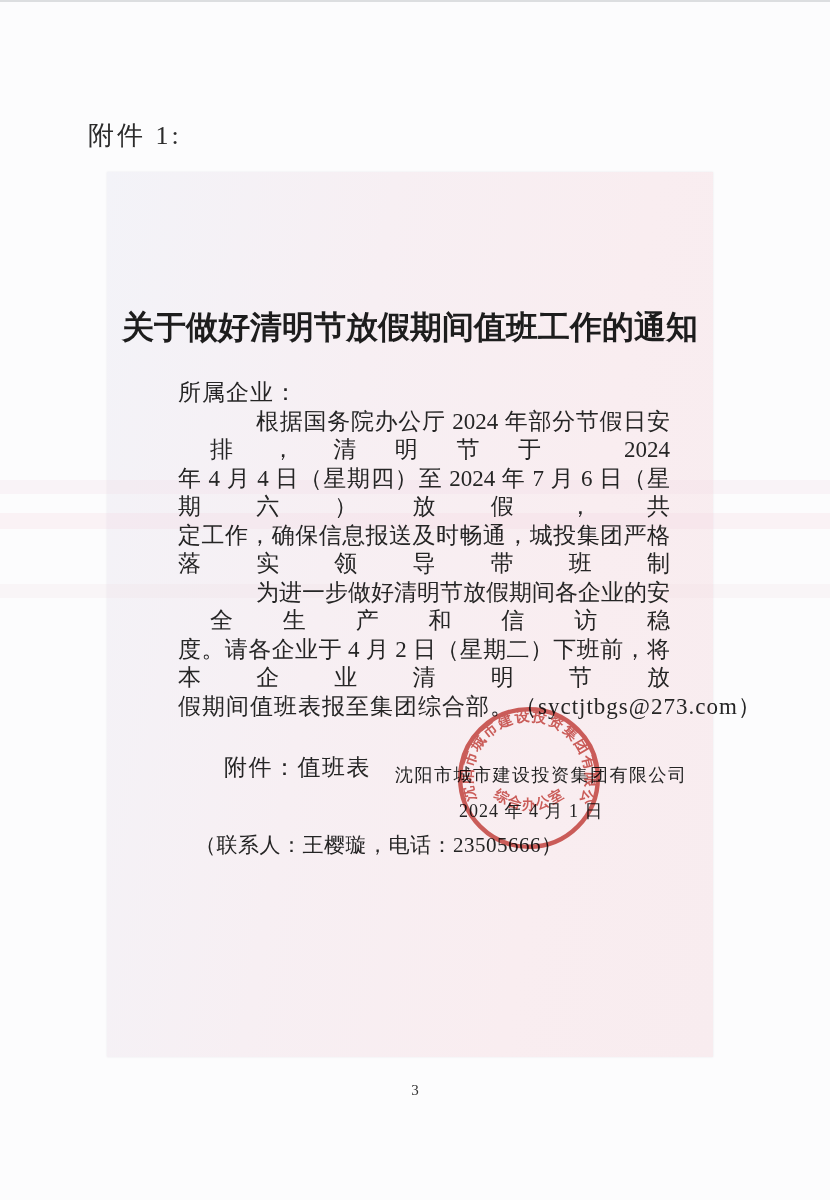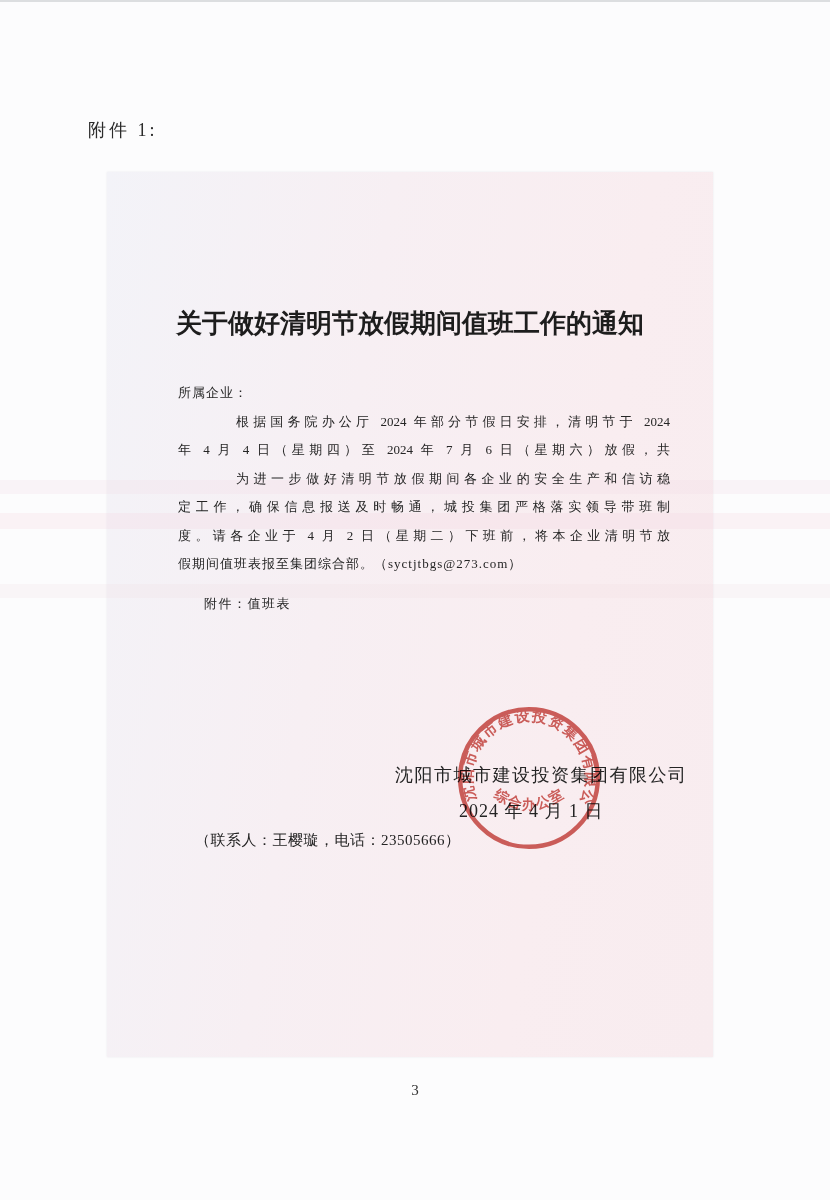--- a/index.html
+++ b/index.html
@@ -10,68 +10,68 @@
     color:#262626;
     position:relative;
     overflow:hidden;
   }
   .top-scan-edge{
     position:absolute;top:0;left:0;width:830px;height:2px;
     background:#dcdee0;
   }
   .attachment-label{
     position:absolute;left:88px;top:118px;
-    font-size:18px;letter-spacing:3px;color:#2b2b2b;
+    font-size:26px;letter-spacing:3px;color:#2b2b2b;
   }
   
   .scan-page{
     position:absolute;left:107px;top:172px;width:606px;height:885px;
     background:linear-gradient(100deg,#f3f3f8 0%,#f7eff3 38%,#f9edf0 72%,#f8ecef 100%);
     box-shadow:0 0 2px rgba(180,180,190,0.25);
   }
   .streak{position:absolute;left:-107px;width:830px;pointer-events:none;}
   .streak.s1{top:308px;height:14px;background:rgba(243,216,226,0.22);}
   .streak.s2{top:341px;height:16px;background:rgba(243,213,223,0.26);}
   .streak.s3{top:412px;height:14px;background:rgba(240,214,224,0.18);}
   .doc-title{
     position:absolute;left:0;top:134px;width:606px;
     text-align:center;
     font-family:"Liberation Sans","DejaVu Sans",sans-serif;
-    font-weight:700;font-size:26px;letter-spacing:0px;color:#1d1d1d;
+    font-weight:700;font-size:32px;letter-spacing:0px;color:#1d1d1d;
   }
   .doc-body{
     position:absolute;left:71px;top:207px;width:492px;
-    font-size:13px;line-height:28.5px;color:#252525;
+    font-size:23px;line-height:28.5px;color:#252525;
   }
   .line{white-space:nowrap;letter-spacing:1px;}
   .line.j{
     white-space:normal;
     text-align:justify;
     text-align-last:justify;
     letter-spacing:0;
   }
   .line.ind{text-indent:2em;margin-left:32px;}
   .attachment-note{
-    margin-top:11px;
+    margin-top:33px;
     text-indent:2em;
     letter-spacing:1.5px;
   }
   .sig-company{
     position:absolute;left:288px;top:591px;
     font-size:18px;letter-spacing:1.5px;color:#242424;
     white-space:nowrap;
   }
   .sig-date{
     position:absolute;left:352px;top:627px;
     font-size:18px;letter-spacing:1px;color:#242424;
     white-space:nowrap;
   }
   .contact-line{
     position:absolute;left:88px;top:659px;
-    font-size:15px;letter-spacing:0.5px;color:#242424;
+    font-size:21px;letter-spacing:0.5px;color:#242424;
     white-space:nowrap;
   }
   .official-seal{
     position:absolute;left:348px;top:532px;width:148px;height:148px;
     mix-blend-mode:multiply;opacity:0.82;
     pointer-events:none;
   }
   .page-number{
     position:absolute;left:0;top:1082px;width:830px;
     text-align:center;font-size:15px;color:#333;
@@ -89,22 +89,22 @@
   <div class="streak s1"></div>
   <div class="streak s2"></div>
   <div class="streak s3"></div>
 
   <div class="doc-title">关于做好清明节放假期间值班工作的通知</div>
 
   <div class="doc-body">
     <div class="line">所属企业：</div>
     <div class="line j ind">根据国务院办公厅 2024 年部分节假日安排，清明节于 2024</div>
     <div class="line j">年 4 月 4 日（星期四）至 2024 年 7 月 6 日（星期六）放假，共</div>
+    <div class="line j">定工作，确保信息报送及时畅通，城投集团严格落实领导带班制</div>
     <div class="line j ind">为进一步做好清明节放假期间各企业的安全生产和信访稳</div>
-    <div class="line j">定工作，确保信息报送及时畅通，城投集团严格落实领导带班制</div>
     <div class="line j">度。请各企业于 4 月 2 日（星期二）下班前，将本企业清明节放</div>
     <div class="line">假期间值班表报至集团综合部。（syctjtbgs@273.com）</div>
     <div class="attachment-note">附件：值班表</div>
   </div>
 
   <div class="sig-company">沈阳市城市建设投资集团有限公司</div>
 
   <div class="sig-date">2024 年 4 月 1 日</div>
 
   <div class="contact-line">（联系人：王樱璇，电话：23505666）</div>

